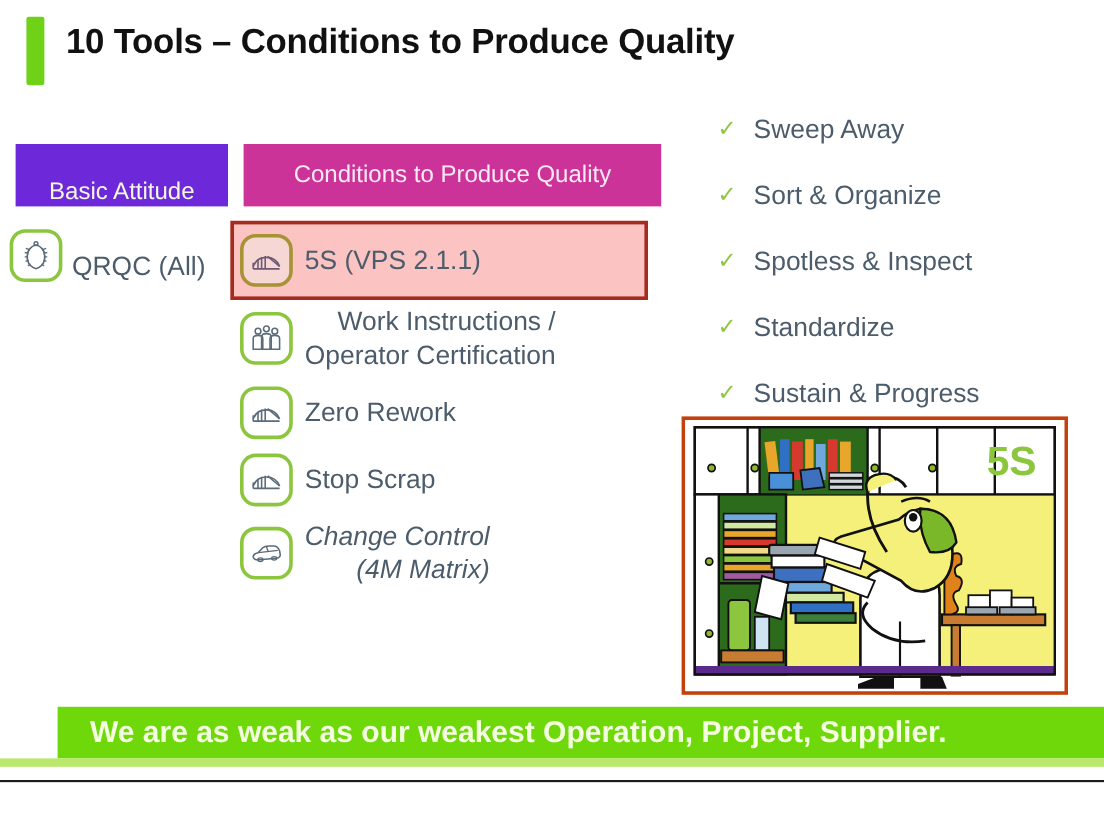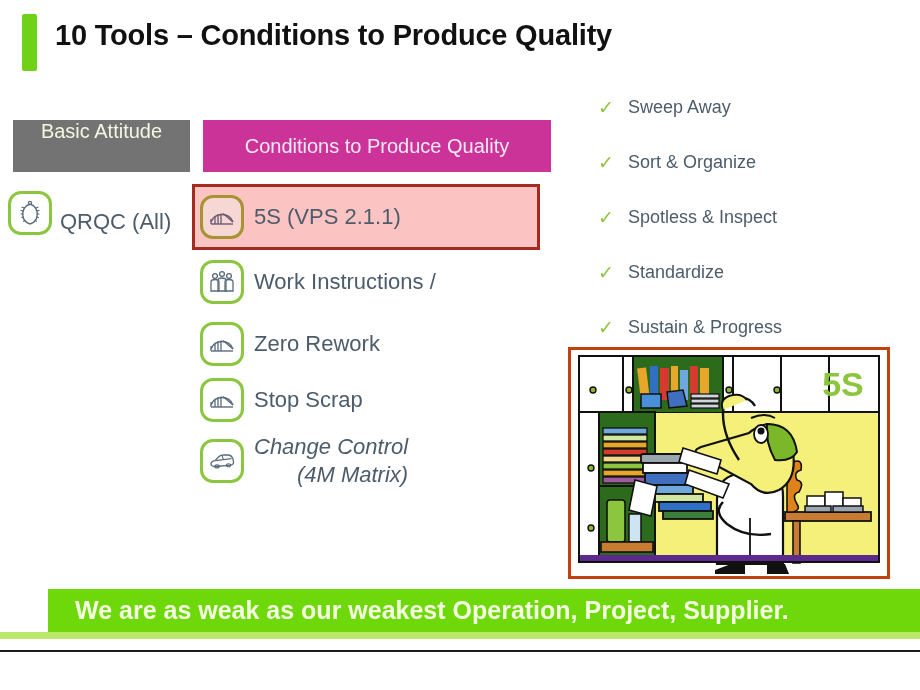--- a/index.html
+++ b/index.html
@@ -46,23 +46,23 @@
     white-space: nowrap;
   }
 
   
   .hdr-basic {
     position: absolute;
     left: 13px;
     top: 120px;
     width: 177px;
     height: 52px;
-    background: #737373;
-    display: flex;
-    align-items: flex-start;
+    background: #6d28d9;
+    display: flex;
+    align-items: flex-end;
     justify-content: center;
   }
   .hdr-basic span {
     color: #f2f7e0;
     font-size: 20px;
     white-space: nowrap;
   }
   .hdr-cond {
     position: absolute;
     left: 203px;
@@ -167,21 +167,21 @@
     height: 55px;
   }
   .check-item .chk {
     width: 18px;
     font-size: 19px;
     color: #8cc63f;
     flex: none;
     line-height: 1;
   }
   .check-item .label {
-    font-size: 18px;
+    font-size: 22px;
     color: #4c5c6b;
     margin-left: 12px;
     white-space: nowrap;
   }
 
   
   .illus {
     position: absolute;
     left: 568px;
     top: 347px;
@@ -304,20 +304,21 @@
           <circle cx="8" cy="9" r="2.4" fill="none" stroke="#5a6b7a" stroke-width="1.3"></circle>
           <circle cx="15" cy="7" r="2.4" fill="none" stroke="#5a6b7a" stroke-width="1.3"></circle>
           <circle cx="22" cy="9" r="2.4" fill="none" stroke="#5a6b7a" stroke-width="1.3"></circle>
           <path d="M4 24 L4 15 C4 13 6 12.5 8 12.5 C10 12.5 12 13 12 15 L12 24 Z" fill="none" stroke="#5a6b7a" stroke-width="1.3"></path>
           <path d="M11 24 L11 13.5 C11 11.5 13 11 15 11 C17 11 19 11.5 19 13.5 L19 24 Z" fill="none" stroke="#5a6b7a" stroke-width="1.3"></path>
           <path d="M18 24 L18 15 C18 13 20 12.5 22 12.5 C24 12.5 26 13 26 15 L26 24 Z" fill="none" stroke="#5a6b7a" stroke-width="1.3"></path>
         </svg>
       </div>
       <div class="label">
         <div>Work Instructions /</div>
+        <div>Operator Certification</div>
       </div>
     </div>
 
     <div class="cond-item it2">
       <div class="icon-tile">
         <svg width="30" height="30" viewBox="0 0 30 30">
           <path d="M4 20 C8 10 22 10 26 20" fill="none" stroke="#5a6b7a" stroke-width="1.4"></path>
           <path d="M4 22 L26 22" stroke="#5a6b7a" stroke-width="1.4" fill="none"></path>
           <path d="M8 22 L8 14" stroke="#5a6b7a" stroke-width="1.3"></path>
           <path d="M11 22 L11 12.2" stroke="#5a6b7a" stroke-width="1.3"></path>

